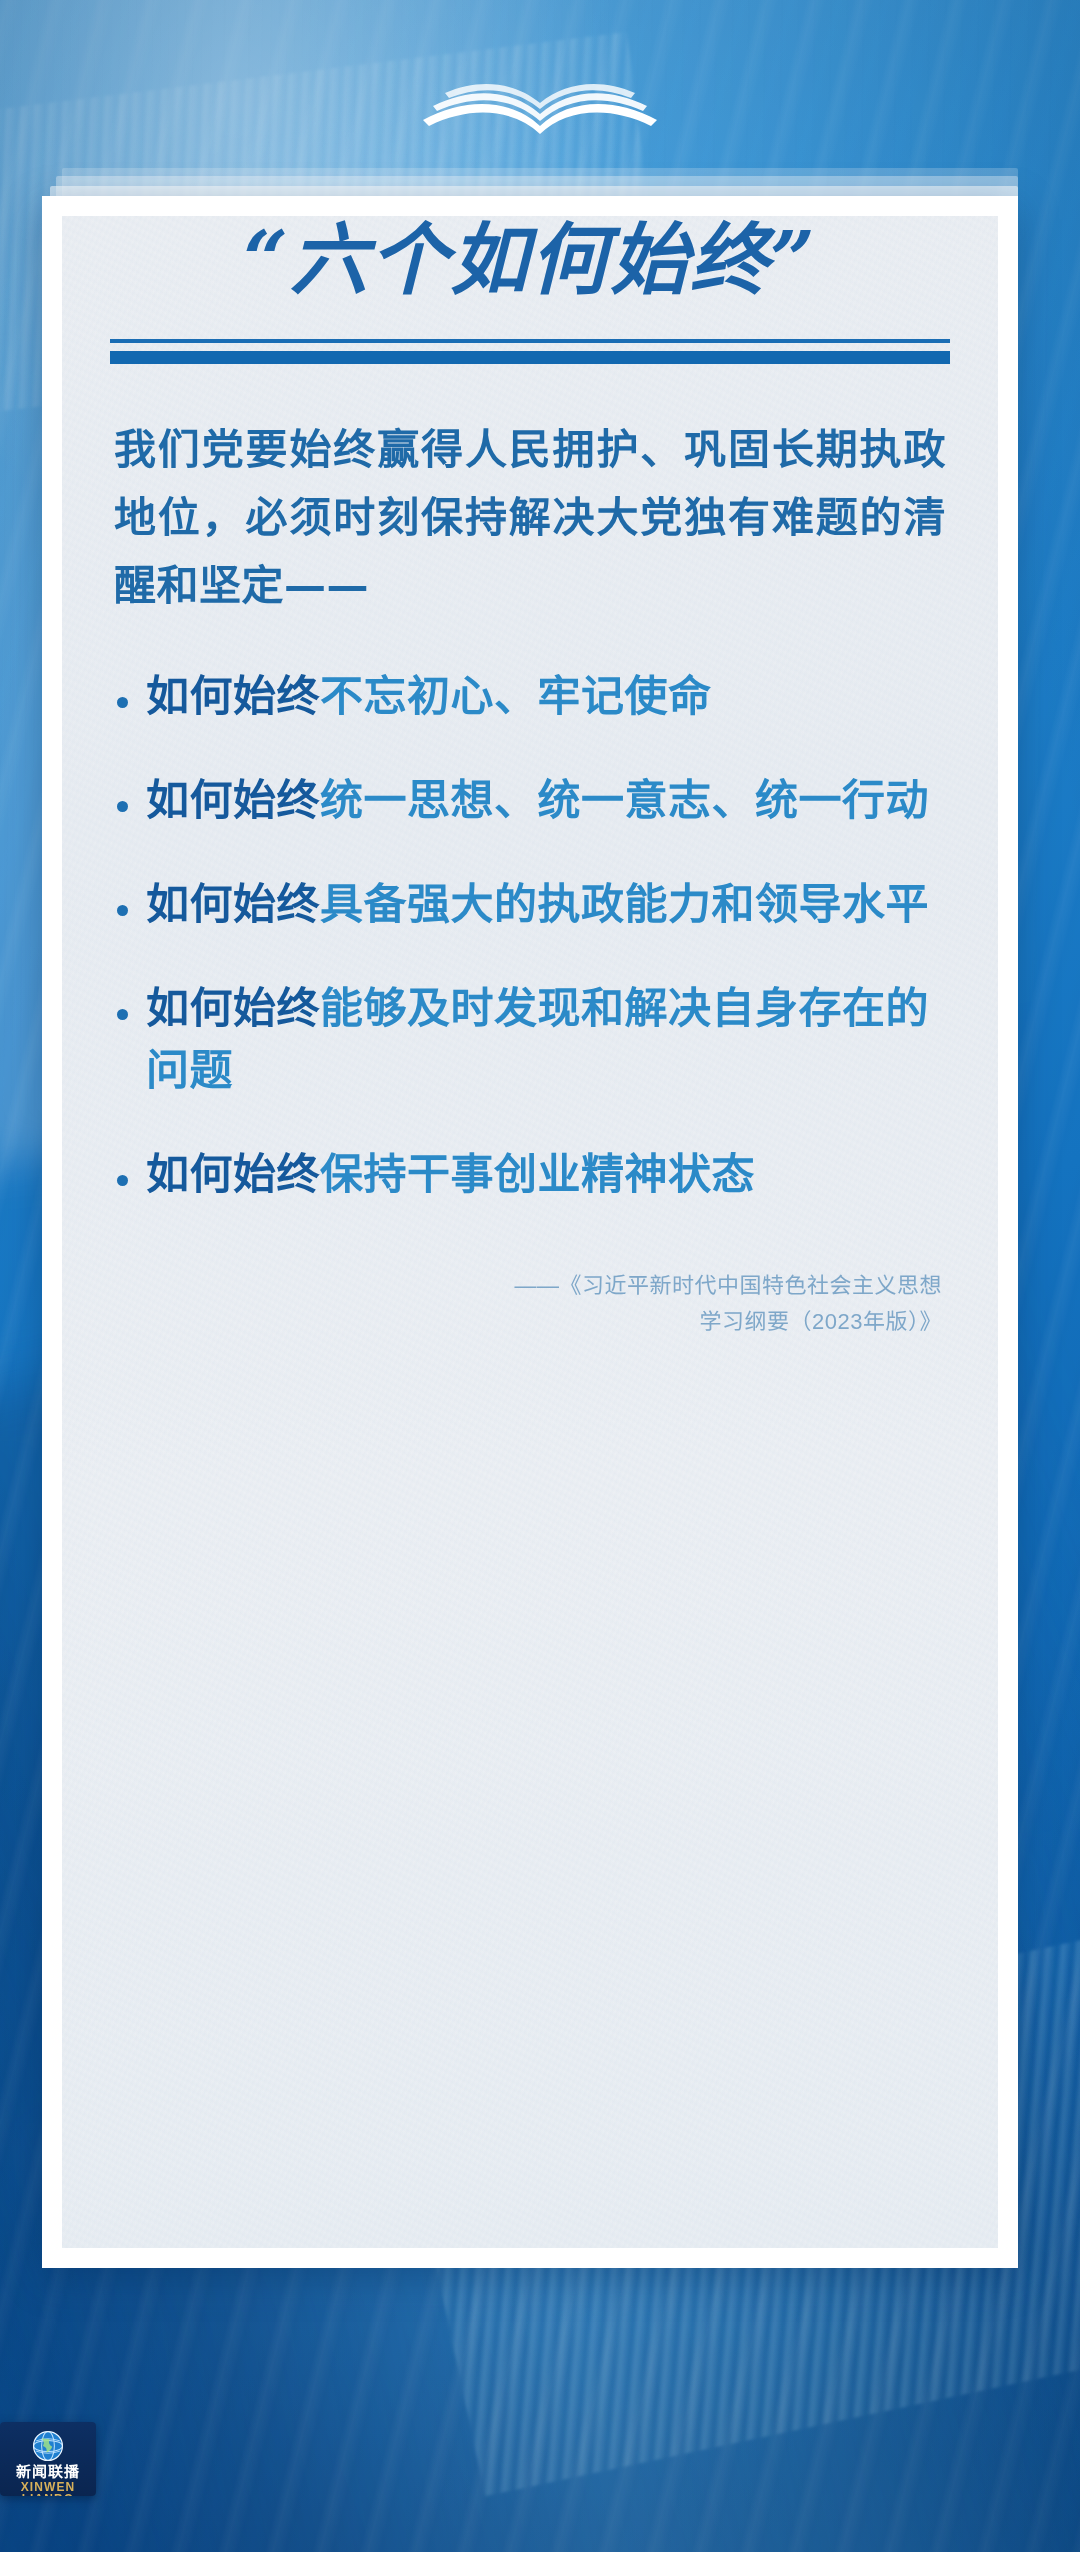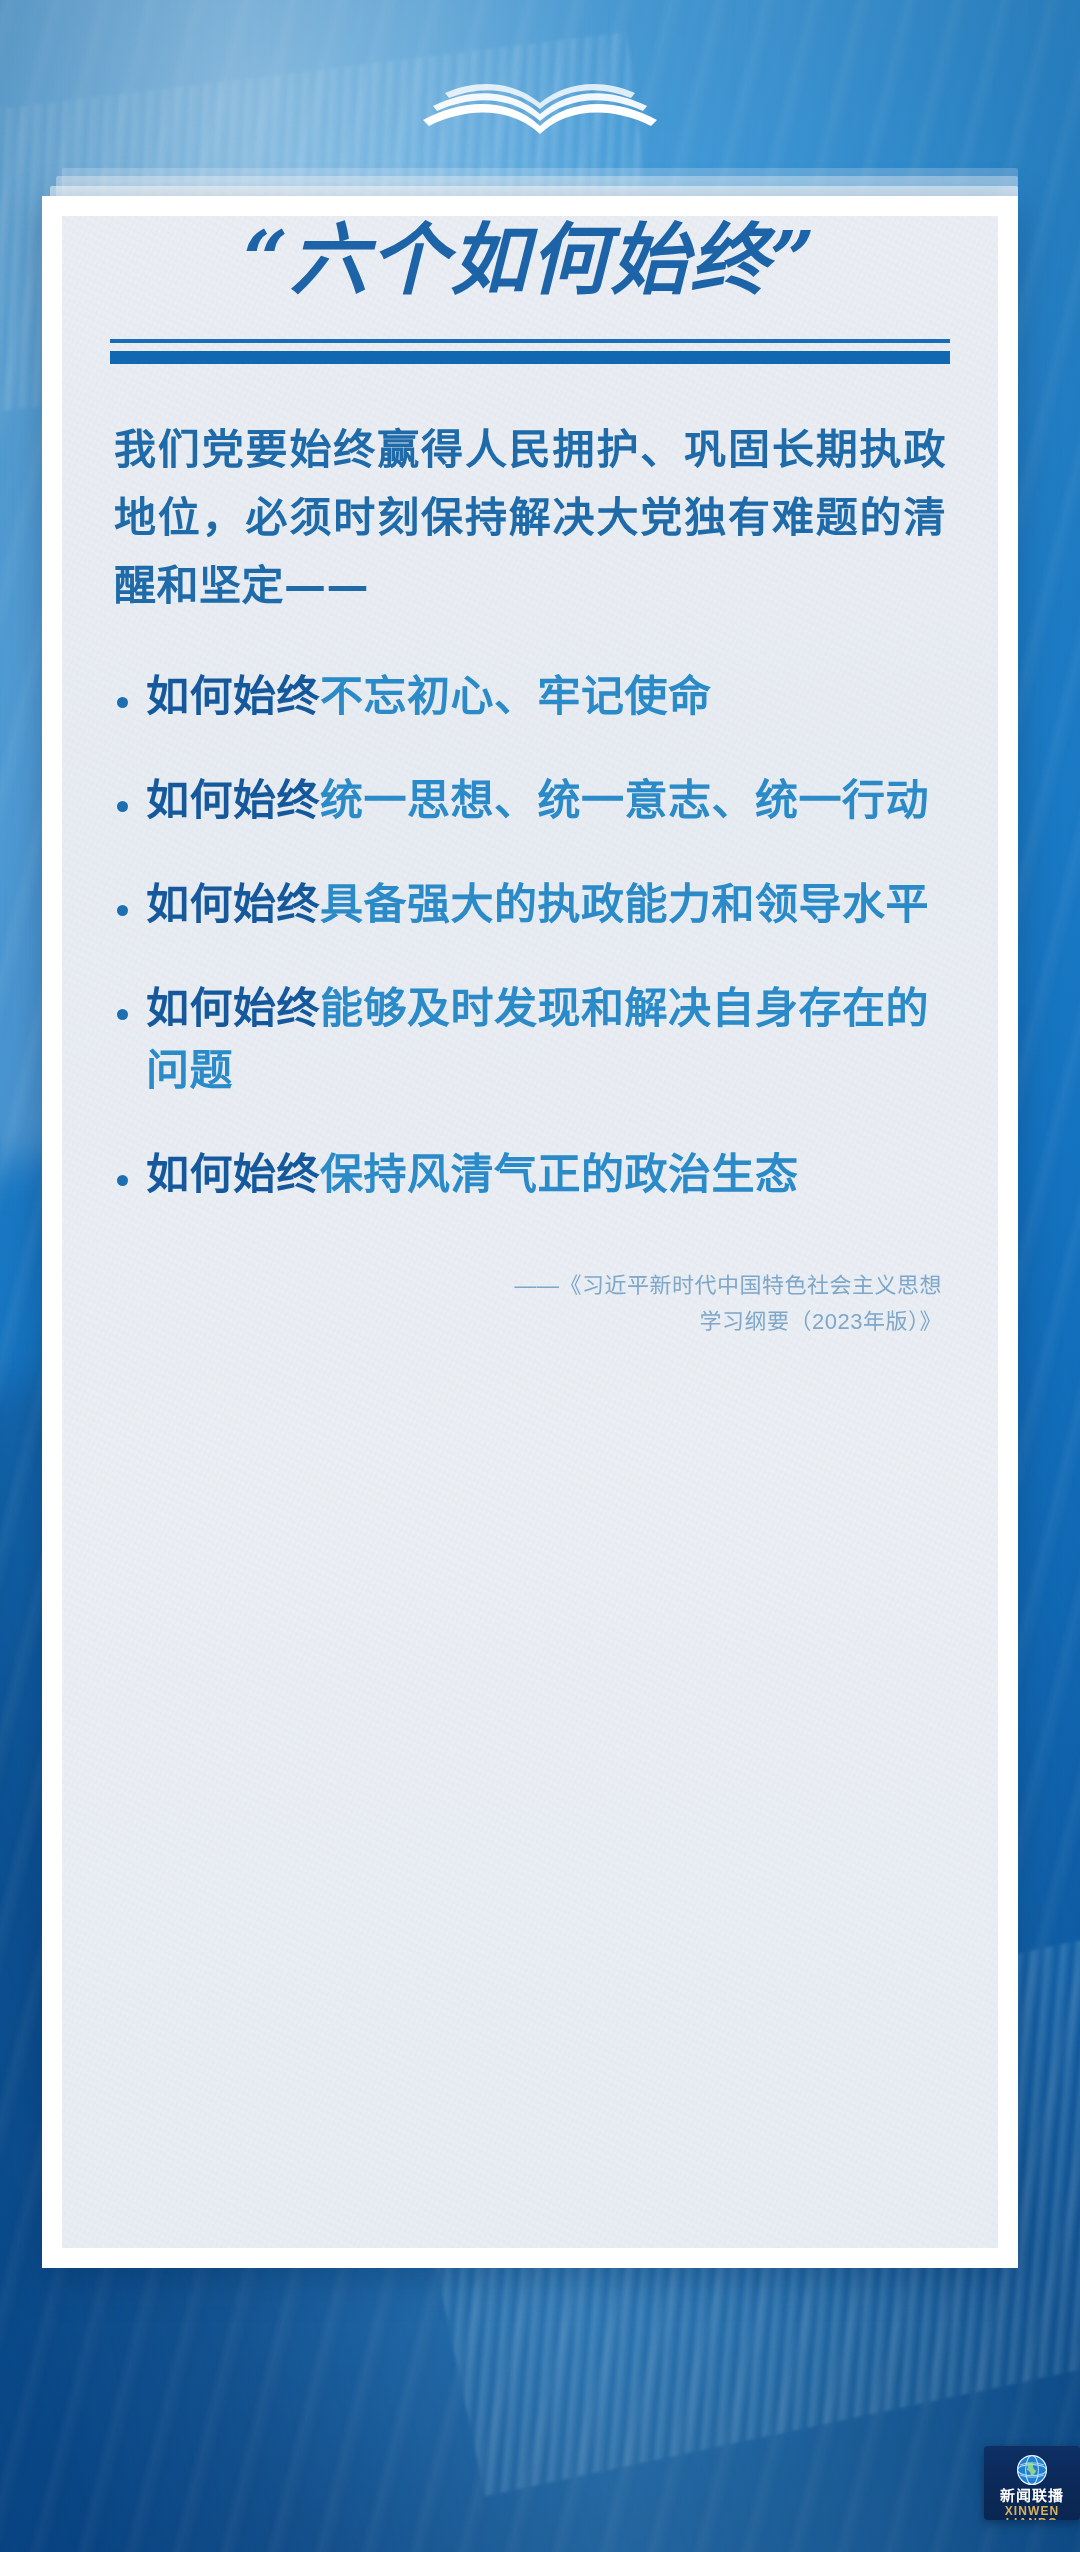--- a/index.html
+++ b/index.html
@@ -221,23 +221,23 @@
     color: #7ea7c9;
     letter-spacing: 0.5px;
     font-weight: 400;
     padding-right: 8px;
   }
   .attr-line { display: block; white-space: nowrap; }
 
   
   .footer {
     position: absolute;
-    left: 0; right: 0; bottom: 32px;
+    left: 0; right: 0; bottom: 56px;
     display: flex;
-    justify-content: flex-end;
+    justify-content: flex-start;
   }
   .badge {
     position: relative;
     width: 96px; height: 74px;
     background: linear-gradient(180deg, #0d2f63 0%, #0a2550 100%);
     border-radius: 4px;
     box-shadow: 0 3px 10px rgba(0,25,60,.5);
     overflow: hidden;
   }
   .badge-globe {
@@ -314,21 +314,21 @@
         <li class="bullet">
           <span class="lead">如何始终</span><span class="rest">统一思想、统一意志、统一行动</span>
         </li>
         <li class="bullet">
           <span class="lead">如何始终</span><span class="rest">具备强大的执政能力和领导水平</span>
         </li>
         <li class="bullet">
           <span class="lead">如何始终</span><span class="rest">能够及时发现和解决自身存在的问题</span>
         </li>
         <li class="bullet">
-          <span class="lead">如何始终</span><span class="rest">保持风清气正的政治生态</span>
+          <span class="lead">如何始终</span><span class="rest">保持干事创业精神状态</span>
         </li>
       </ul>
 
       <div class="attribution">
         <span class="attr-line">——《习近平新时代中国特色社会主义思想</span>
         <span class="attr-line">学习纲要（2023年版）》</span>
       </div>
 
     </div>
   </div>

